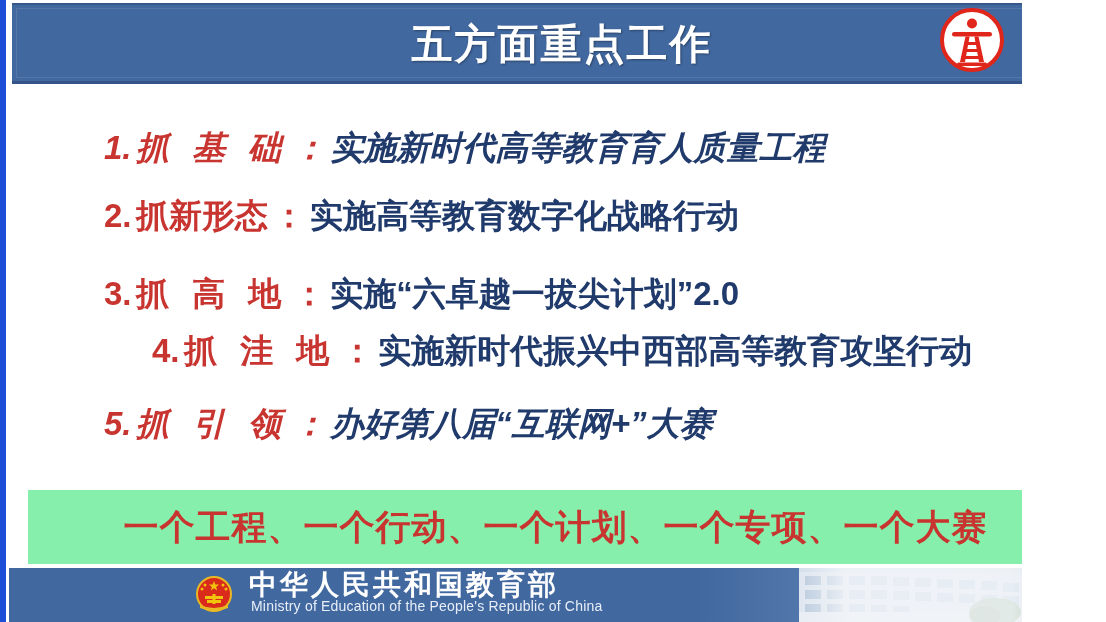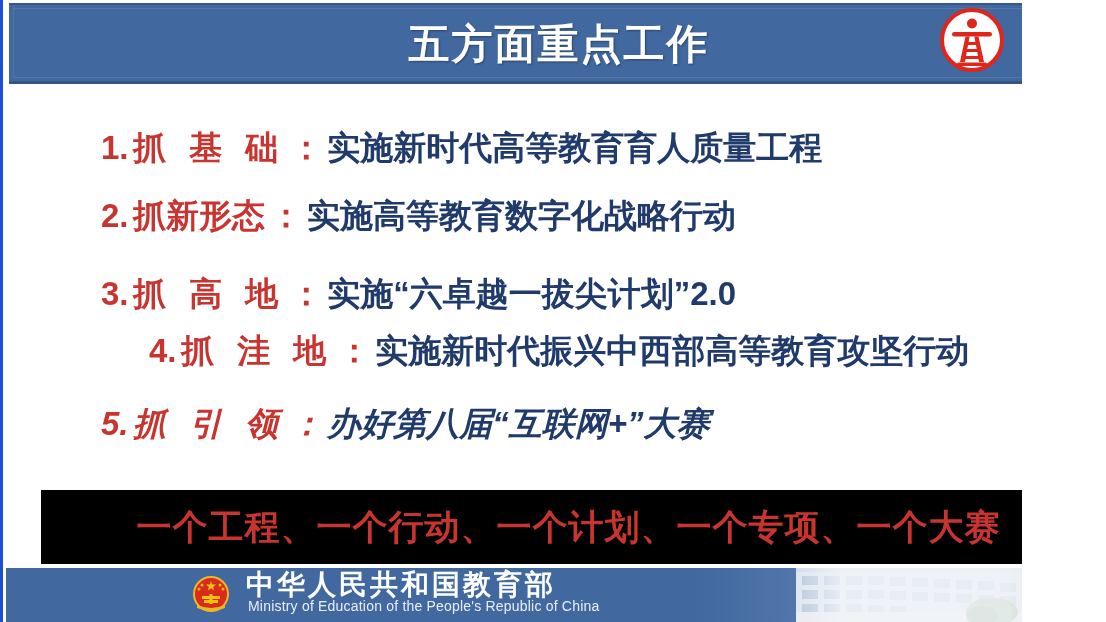--- a/index.html
+++ b/index.html
@@ -10,21 +10,21 @@
   body {
     font-family: "Liberation Sans", "DejaVu Sans", sans-serif;
   }
   #slide {
     position: relative;
     width: 1022px;
     height: 622px;
     background: #ffffff;
     overflow: hidden;
     box-sizing: border-box;
-    border-left: 3px solid #1d4ed8;
+    border-left: 6px solid #1d4ed8;
   }
 
   
   .title-banner {
     position: absolute;
     left: 6px;
     top: 3px;
     width: 1100px;
     height: 81px;
     background: #41689f;
@@ -73,21 +73,21 @@
     width: 1106px;
     height: 400px;
   }
   .list-item {
     position: absolute;
     left: 98px;
     height: 52px;
     line-height: 52px;
     white-space: nowrap;
   }
-  .li-1 { top: 36px; }
+  .li-1 { top: 36px; font-style: italic; }
   .li-2 { top: 104px; }
   .li-3 { top: 182px; }
   .li-4 { top: 239px; margin-left: 48px; }
   .li-5 { top: 312px; font-style: italic; }
 
   .label {
     color: #c8342f;
     font-size: 33px;
     font-weight: bold;
     display: inline-block;
@@ -106,25 +106,25 @@
     color: #1f3a6b;
     font-size: 33px;
     font-weight: bold;
     display: inline-block;
     letter-spacing: 0px;
   }
 
   
   .summary-band {
     position: absolute;
-    left: 38px;
+    left: 22px;
     top: 490px;
     width: 1055px;
     height: 74px;
-    background: #000000;
+    background: #86efac;
   }
   .summary-text {
     position: absolute;
     left: 0;
     top: 0;
     width: 1055px;
     height: 74px;
     line-height: 74px;
     text-align: center;
     color: #c8342f;

